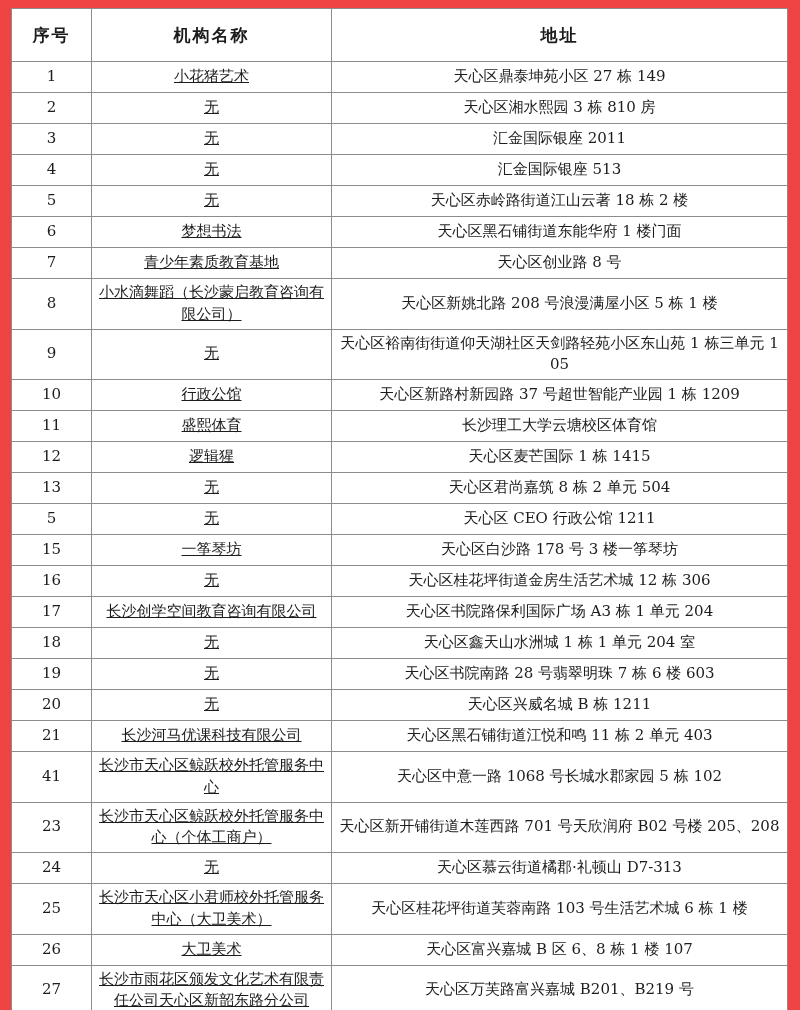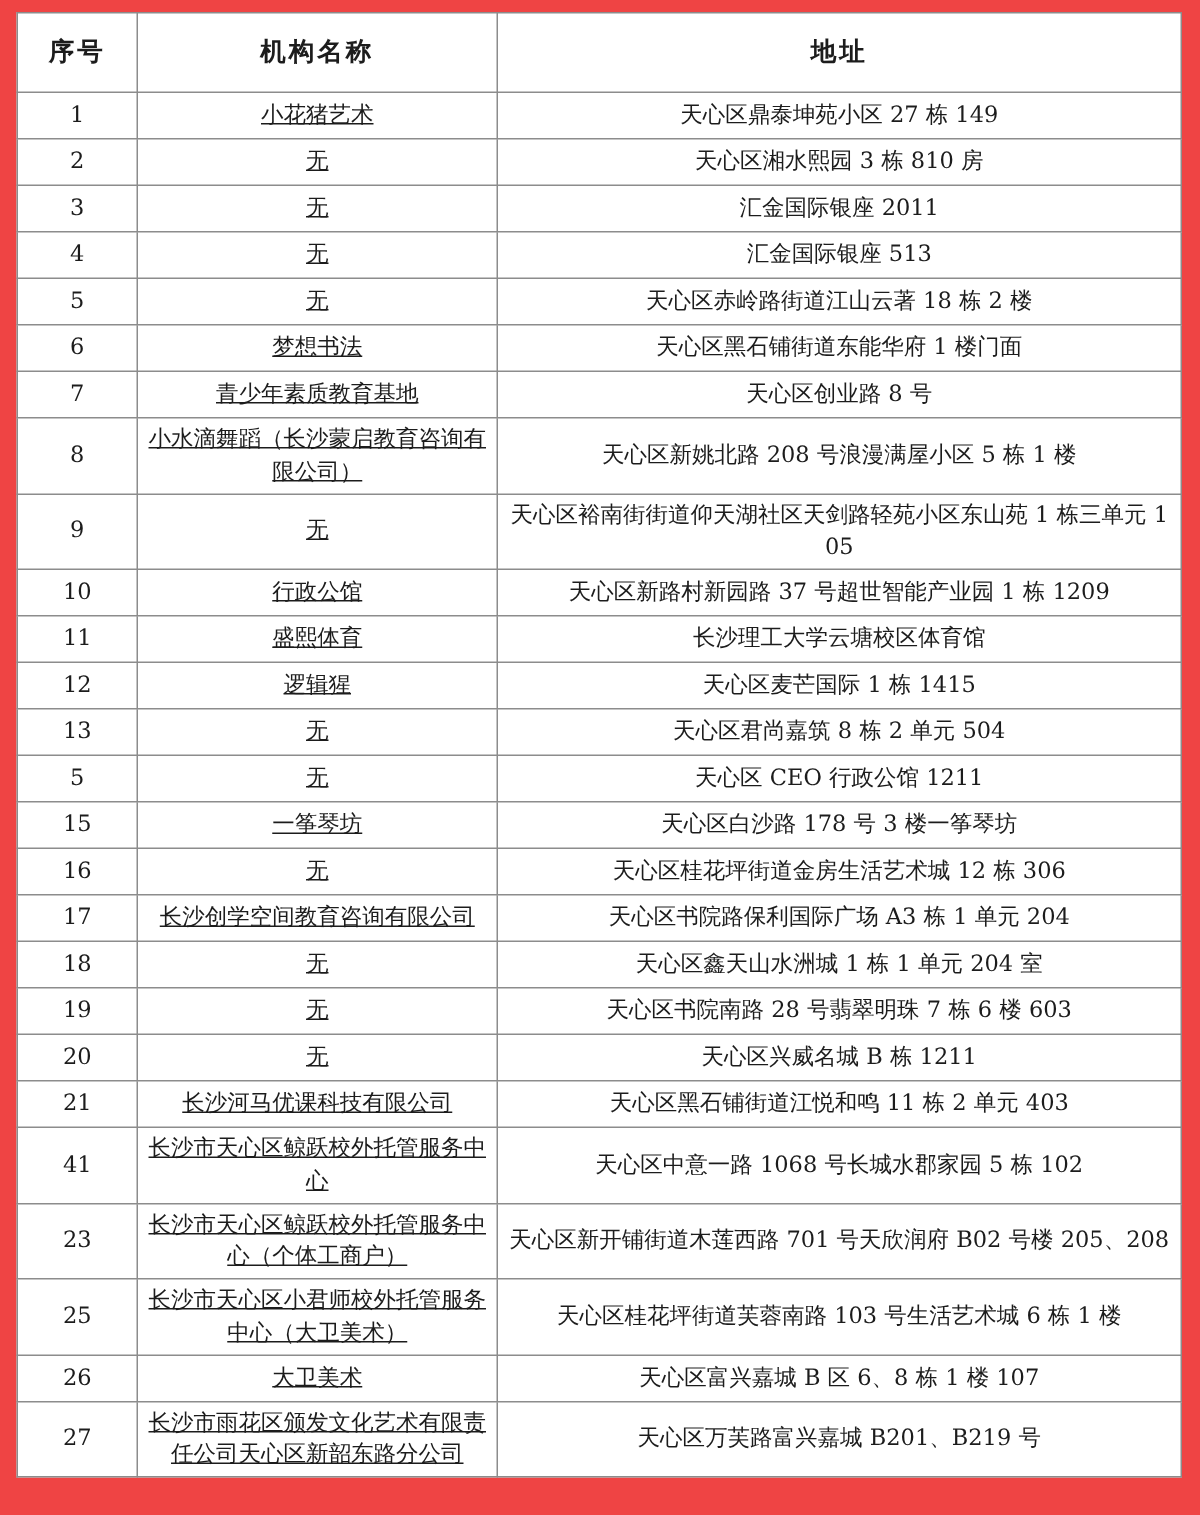--- a/index.html
+++ b/index.html
@@ -189,20 +189,25 @@
           <td class="seq-cell">41</td>
           <td class="name-cell">长沙市天心区鲸跃校外托管服务中心</td>
           <td class="addr-cell">天心区中意一路 1068 号长城水郡家园 5 栋 102</td>
         </tr>
         <tr>
           <td class="seq-cell">23</td>
           <td class="name-cell">长沙市天心区鲸跃校外托管服务中心（个体工商户）</td>
           <td class="addr-cell">天心区新开铺街道木莲西路 701 号天欣润府 B02 号楼 205、208</td>
         </tr>
         <tr>
+          <td class="seq-cell">24</td>
+          <td class="name-cell">无</td>
+          <td class="addr-cell">天心区慕云街道橘郡·礼顿山 D7-313</td>
+        </tr>
+        <tr>
           <td class="seq-cell">25</td>
           <td class="name-cell">长沙市天心区小君师校外托管服务中心（大卫美术）</td>
           <td class="addr-cell">天心区桂花坪街道芙蓉南路 103 号生活艺术城 6 栋 1 楼</td>
         </tr>
         <tr>
           <td class="seq-cell">26</td>
           <td class="name-cell">大卫美术</td>
           <td class="addr-cell">天心区富兴嘉城 B 区 6、8 栋 1 楼 107</td>
         </tr>
         <tr>

